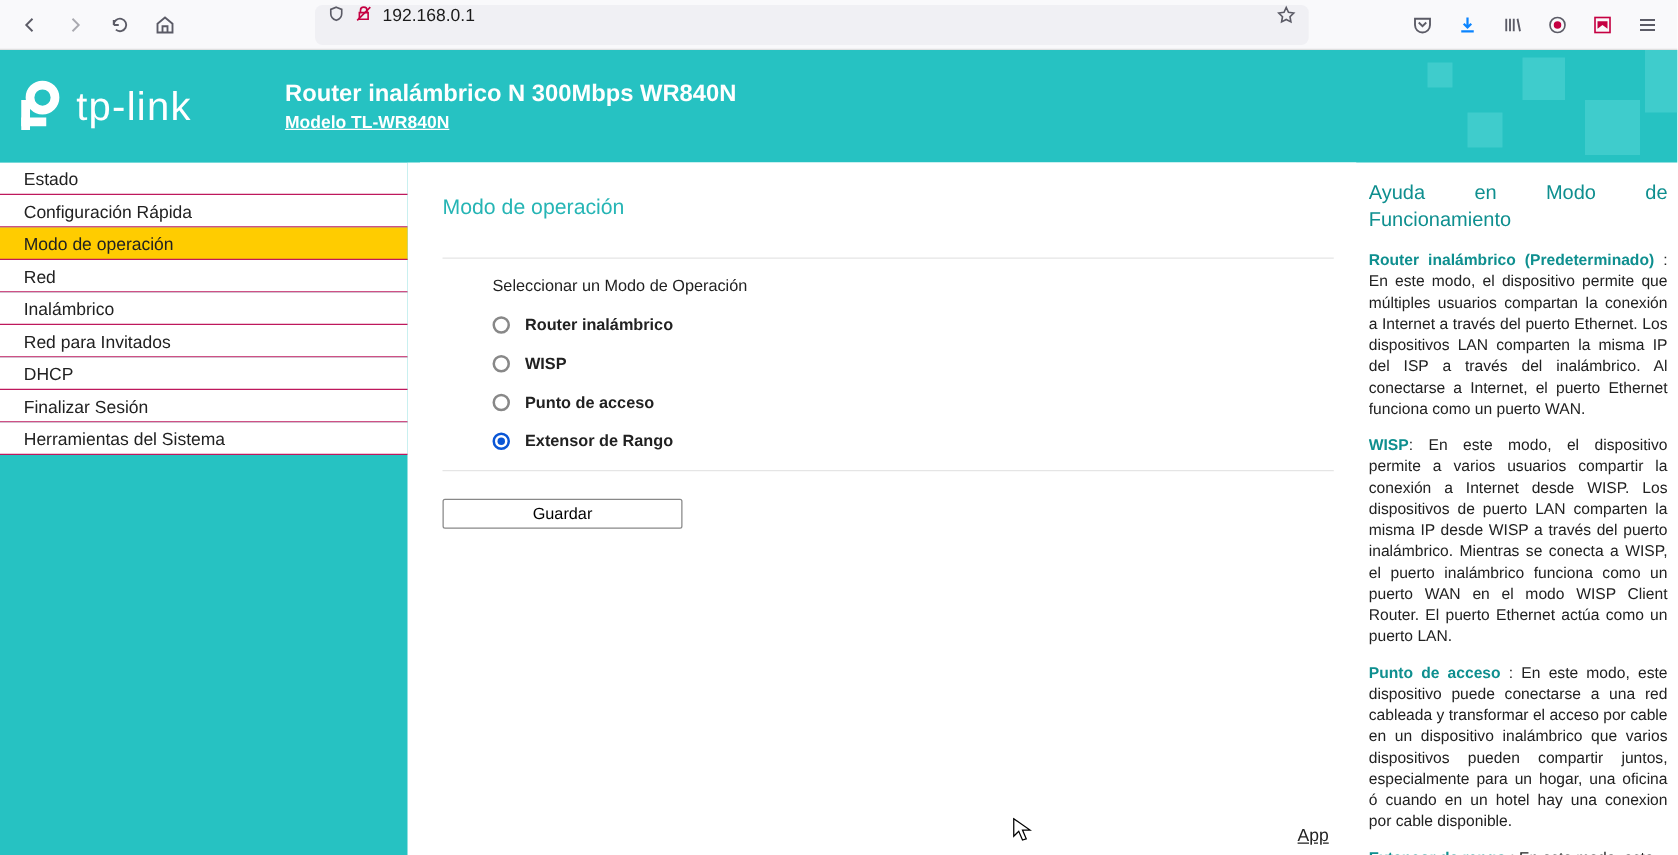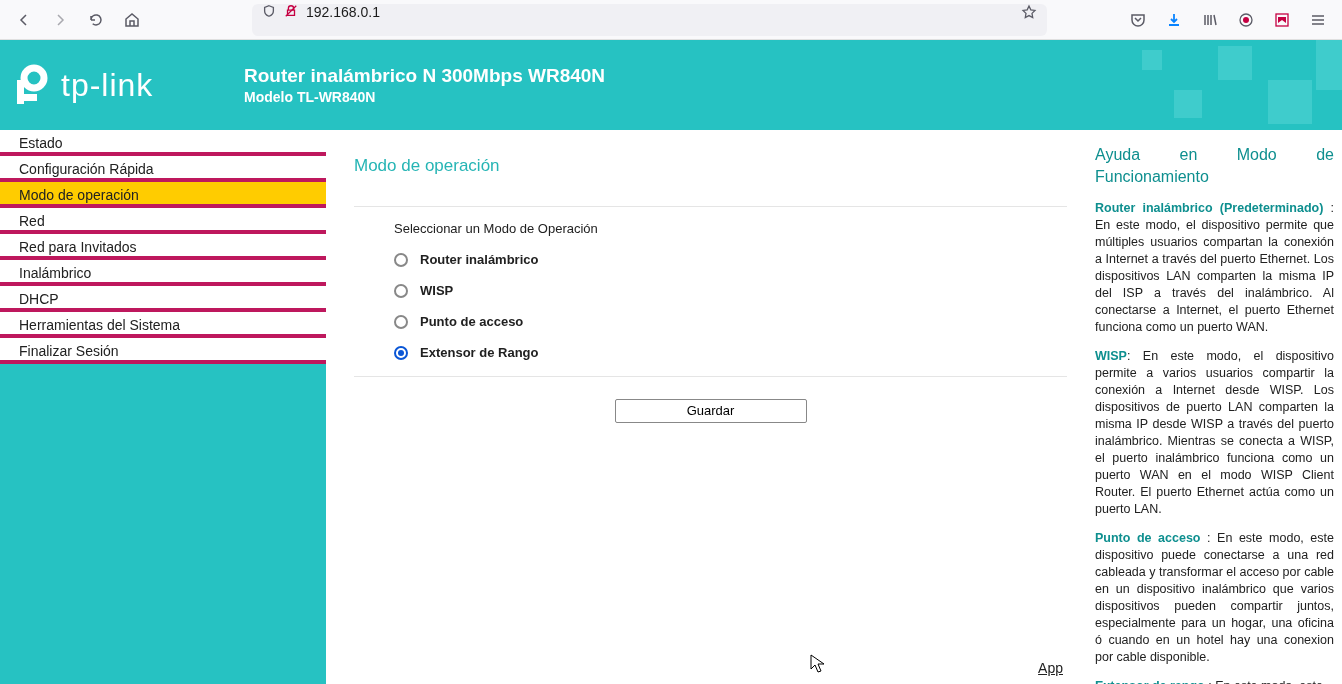--- a/index.html
+++ b/index.html
@@ -13,47 +13,47 @@
 .chrome .addr .url { flex:1; color:#1b1b1b; font-size:14px; }
 .chrome .spacer { flex:1; }
 .chrome .rightico { width:28px; height:28px; display:flex; align-items:center; justify-content:center; color:#5b5b66; margin:0 2px; }
 .chrome .rightico svg { width:16px; height:16px; }
 
 
 .banner { height:90px; background:#26c2c2; position:relative; overflow:hidden; }
 .banner .logo { position:absolute; left:5px; top:50%; transform:translateY(-50%); display:flex; align-items:center; color:#fff; }
 .banner .logo svg { width:50px; height:50px; }
 .banner .logo span { font-size:32px; font-weight:300; margin-left:6px; letter-spacing:1px; }
-.banner .titleblock { position:absolute; left:244px; top:50%; transform:translateY(-50%); color:#fff; }
+.banner .titleblock { position:absolute; left:228px; top:50%; transform:translateY(-50%); color:#fff; }
 .banner .titleblock .t1 { font-size:19px; font-weight:700; }
-.banner .titleblock .t2 { font-size:14px; font-weight:700; margin-top:2px; }
+.banner .titleblock .t2 { font-size:14px; font-weight:700; margin-top:2px;text-decoration:underline; }
 .banner .deco { position:absolute; right:0; top:0; height:100%; width:260px; }
 .banner .deco div { position:absolute; background:#3fcccc; }
 
 
 .cols { display:flex; height:554px; }
 
 
 .sidebar { width:326px; background:#26c2c2; flex:none; }
-.sidebar .item { height:26px; line-height:26px; padding-left:19px; background:#fff; color:#212121; font-size:14px; border-bottom:4px solid #be185d; cursor:pointer; }
+.sidebar .item { height:26px; line-height:26px; padding-left:19px; background:#fff; color:#212121; font-size:14px; border-bottom:1px solid #be185d; cursor:pointer; }
 .sidebar .item.active { background:#ffcc00; }
 
 
 .main { flex:1; background:#fff; margin-left:10px; margin-right:10px; position:relative; }
 .main .inner { padding:26px 18px 0 18px; }
 .main .heading { color:#26b5b5; font-size:17px; padding-bottom:14px; margin-bottom:16px; }
 .main hr { border:none; border-top:1px solid #e5e5e5; margin:0 0 14px 0; }
 .form-area { padding-left:40px; }
 .section-label { font-size:13px; color:#212121; margin-bottom:8px; }
 .radio-row { display:flex; align-items:center; gap:12px; margin:16px 0; font-size:13px; color:#212121; cursor:pointer;font-weight:bold; }
 .radio-row .r { width:14px; height:14px; border:2px solid #888; border-radius:50%; position:relative; flex:none; }
 .radio-row.checked .r { border-color:#0a56d6; }
 .radio-row.checked .r::after { content:""; position:absolute; left:2px; top:2px; width:6px; height:6px; background:#0a56d6; border-radius:50%; }
 .main hr.sep2 { margin-top:16px; }
-.save-row { display:flex; justify-content:center; margin-top:22px; }
+.save-row { display:flex; margin-top:22px; }
 .save-btn { width:192px; height:24px; border:1px solid #888; background:#fff; border-radius:2px; font-size:13px; cursor:pointer; text-align:center; line-height:22px; }
 .app-link { position:absolute; right:22px; bottom:8px; font-size:14px; text-decoration:underline; color:#212121; cursor:pointer; }
 
 
 .help { width:247px; flex:none; background:#fff; padding:0 8px 0 0; font-size:12.5px; overflow:hidden; }
 .help .h-title { color:#0e8f8f; font-size:16px; font-weight:400; text-align:justify; text-align-last:justify; margin-top:14px; margin-bottom:6px; line-height:22px; }
 .help p { color:#212121; text-align:justify; line-height:17px; margin-bottom:10px;margin-top:12px; }
 .help p .lead { color:#0e8f8f; font-weight:700; }
 
 
@@ -155,25 +155,25 @@
   </div>
 </div>
 
 <div class="cols">
 
   <div class="sidebar" id="sidebar">
       <div class="item">Estado</div>
       <div class="item">Configuración Rápida</div>
       <div class="item active">Modo de operación</div>
       <div class="item">Red</div>
+      <div class="item">Inalámbrico</div>
       <div class="item">Red para Invitados</div>
-      <div class="item">Inalámbrico</div>
       <div class="item">DHCP</div>
+      <div class="item">Finalizar Sesión</div>
       <div class="item">Herramientas del Sistema</div>
-      <div class="item">Finalizar Sesión</div>
     </div>
 
   <div class="main">
     <div class="inner">
       <div class="heading">Modo de operación</div>
       <hr>
       <div class="form-area">
         <div class="section-label">Seleccionar un Modo de Operación</div>
         <div id="radio-group">
             <div class="radio-row">

